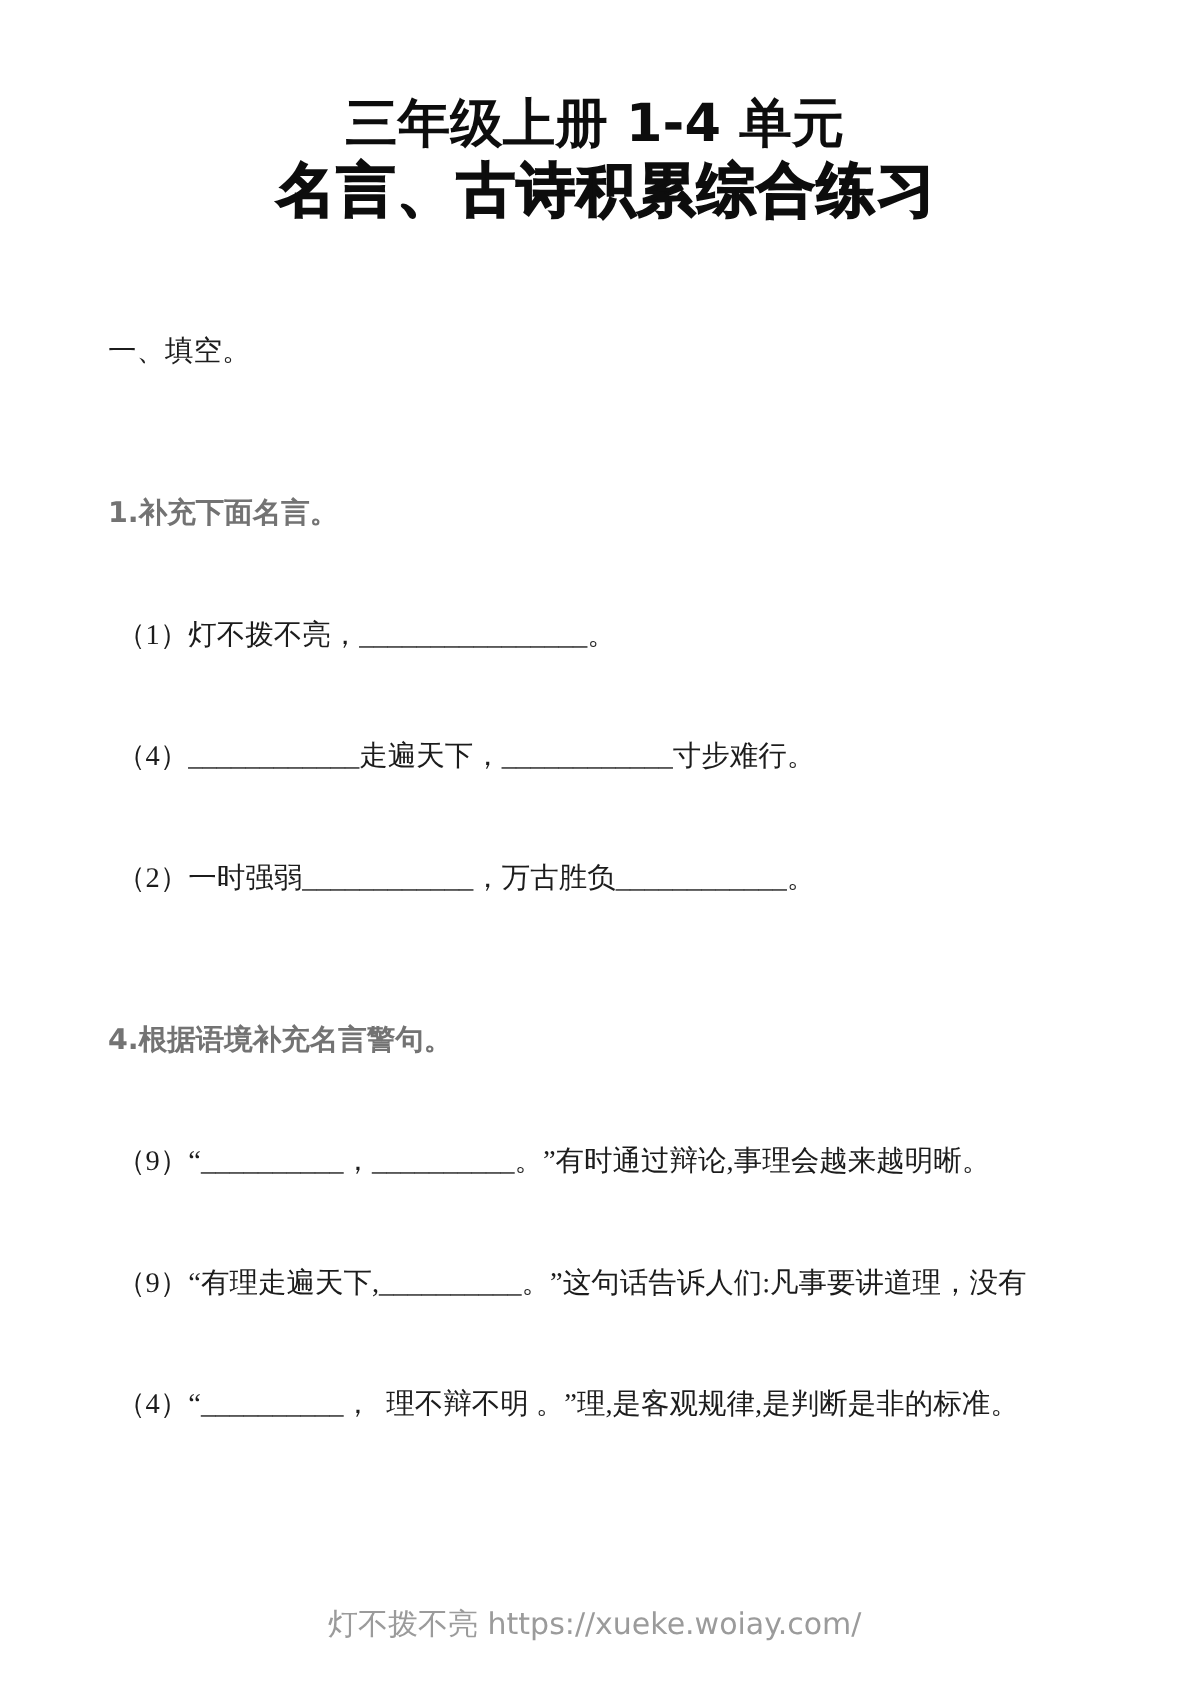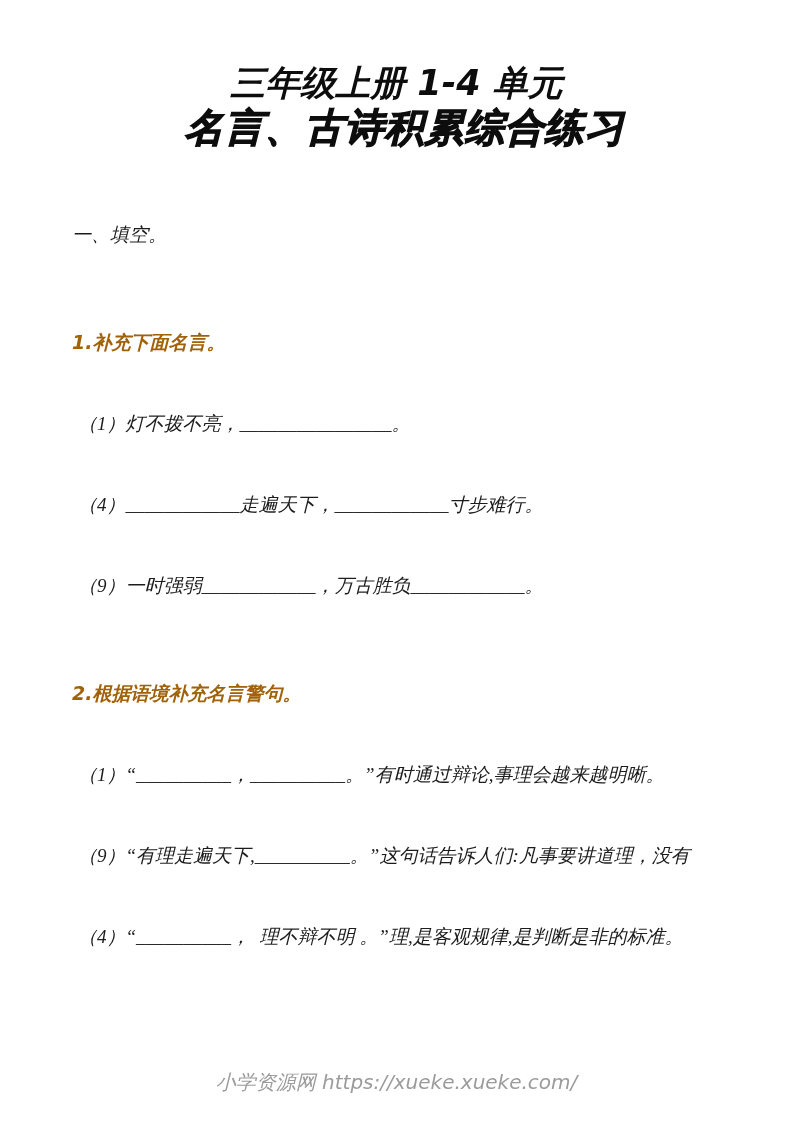--- a/index.html
+++ b/index.html
@@ -3,21 +3,20 @@
 <meta charset="utf-8">
 <style>
   html,body{margin:0;padding:0;background:#ffffff;}
   .page{
     position:relative;
     width:793px;height:1122px;
     background:#ffffff;
     color:#1c1c1c;
     font-family:"Liberation Serif","DejaVu Serif",serif;
     overflow:hidden;
-    font-style:italic;
   }
   .titles{ text-align:center; padding-top:62px; }
   .t1{
     font-family:"DejaVu Sans","Liberation Sans",sans-serif;
     font-size:35px; font-weight:700; line-height:42px; color:#0d0d0d;
   }
   .t2{
     font-family:"DejaVu Sans","Liberation Sans",sans-serif;
     font-size:39px; font-weight:700; line-height:48px; color:#0d0d0d;
     -webkit-text-stroke:1.2px #0d0d0d;
@@ -27,21 +26,21 @@
   .content{
     margin:15px 58px 0 72px;
     width:663px;
     font-size:19px;
     line-height:27px;
     white-space:pre-wrap;
   }
   .ln{ min-height:27px; }
   .hd{
     font-family:"DejaVu Sans","Liberation Sans",sans-serif;
-    font-weight:700; color:#a16207;
+    font-weight:700; color:#737373;
   }
   .ind{ padding-left:6px; }
   .footer{
     position:absolute; left:0; right:0; bottom:26px;
     text-align:center;
     font-family:"DejaVu Sans","Liberation Sans",sans-serif;
     font-size:20px;
     color:#9b9b9b;
   }
 </style>
@@ -54,24 +53,24 @@
     <div class="t1">三年级上册 1-4 单元</div>
     <div class="t2">名言、古诗积累综合练习</div>
   </div>
 
   <div class="content">
     <div class="ln">一、填空。</div>
 
     <div class="ln hd">1.补充下面名言。</div>
     <div class="ln ind">（1）灯不拨不亮，________________。</div>
     <div class="ln ind">（4）____________走遍天下，____________寸步难行。</div>
-    <div class="ln ind">（9）一时强弱____________，万古胜负____________。</div>
+    <div class="ln ind">（2）一时强弱____________，万古胜负____________。</div>
 
-    <div class="ln hd">2.根据语境补充名言警句。</div>
-    <div class="ln ind">（1）“__________，__________。”有时通过辩论,事理会越来越明晰。</div>
+    <div class="ln hd">4.根据语境补充名言警句。</div>
+    <div class="ln ind">（9）“__________，__________。”有时通过辩论,事理会越来越明晰。</div>
     <div class="ln ind">（9）“有理走遍天下,__________。”这句话告诉人们:凡事要讲道理，没有</div>
     <div class="ln ind">（4）“__________，  理不辩不明 。”理,是客观规律,是判断是非的标准。</div>
     
     
     
 
     
     
     
     
@@ -86,14 +85,14 @@
     
     
     
     
     
     
     
     
   </div>
 
-  <div class="footer">小学资源网 https://xueke.xueke.com/</div>
+  <div class="footer">灯不拨不亮 https://xueke.woiay.com/</div>
 </div>
 
 </body></html>

